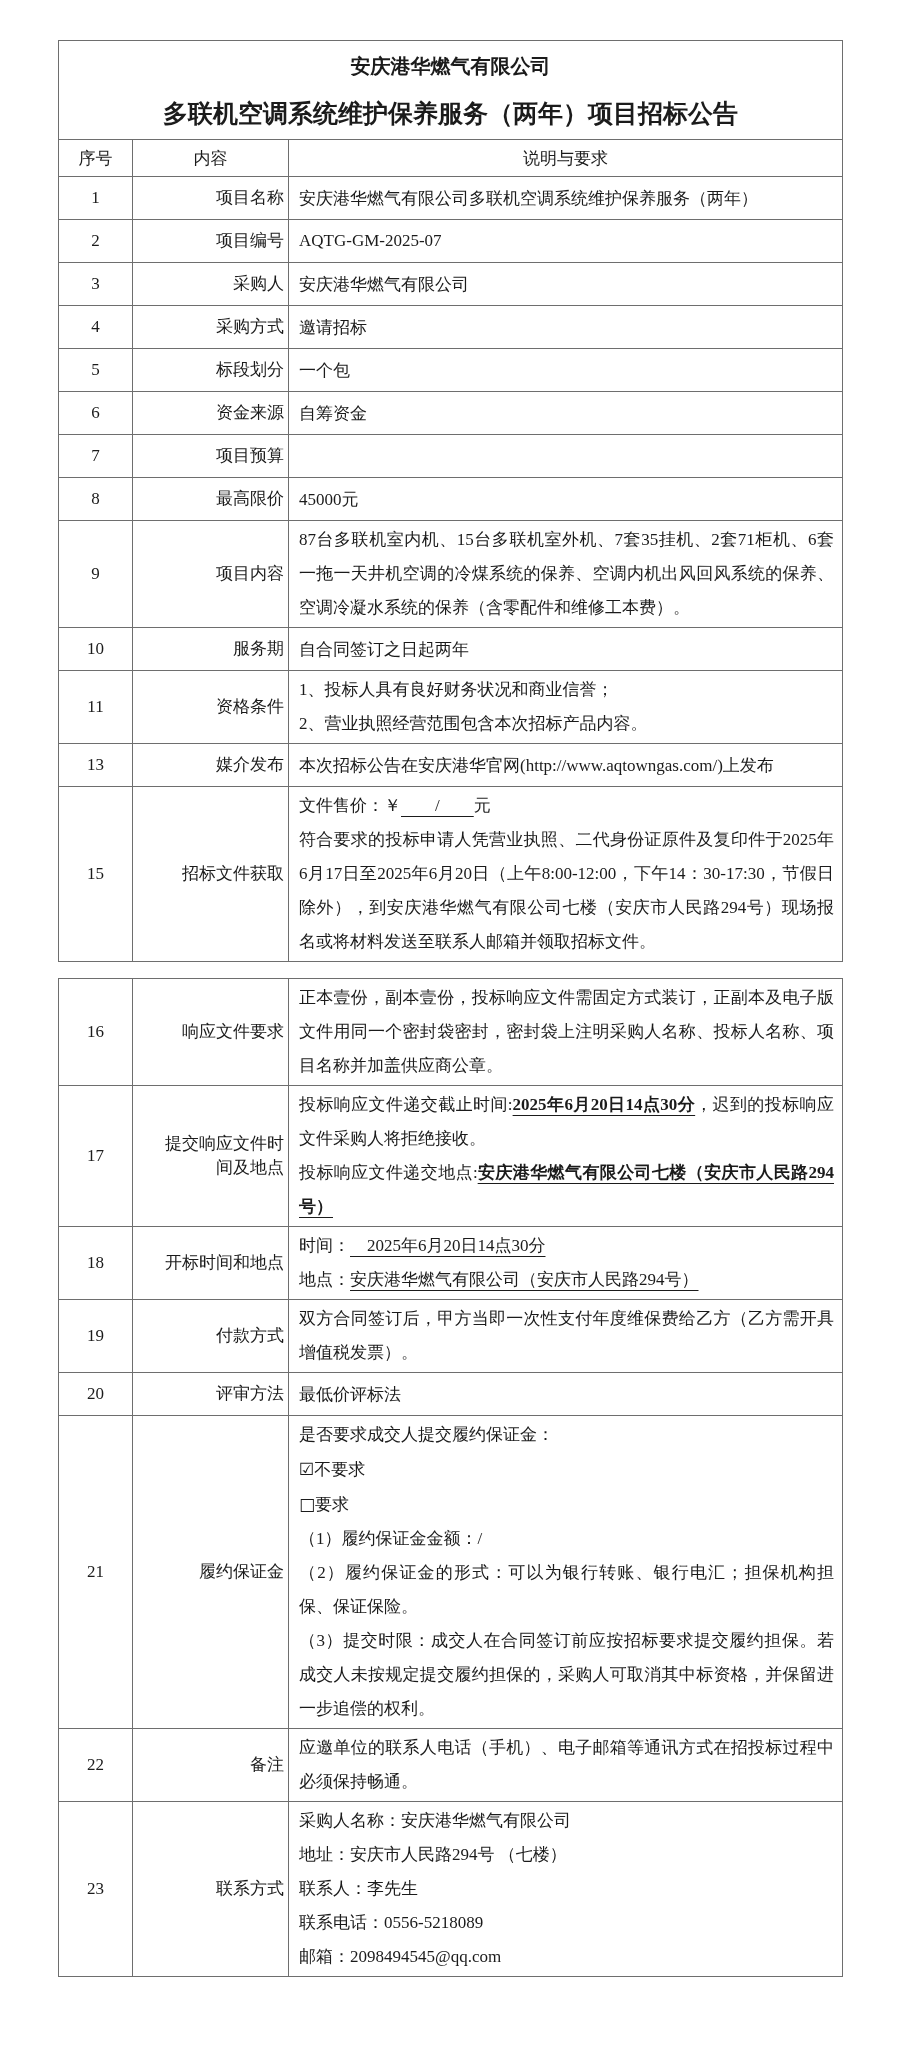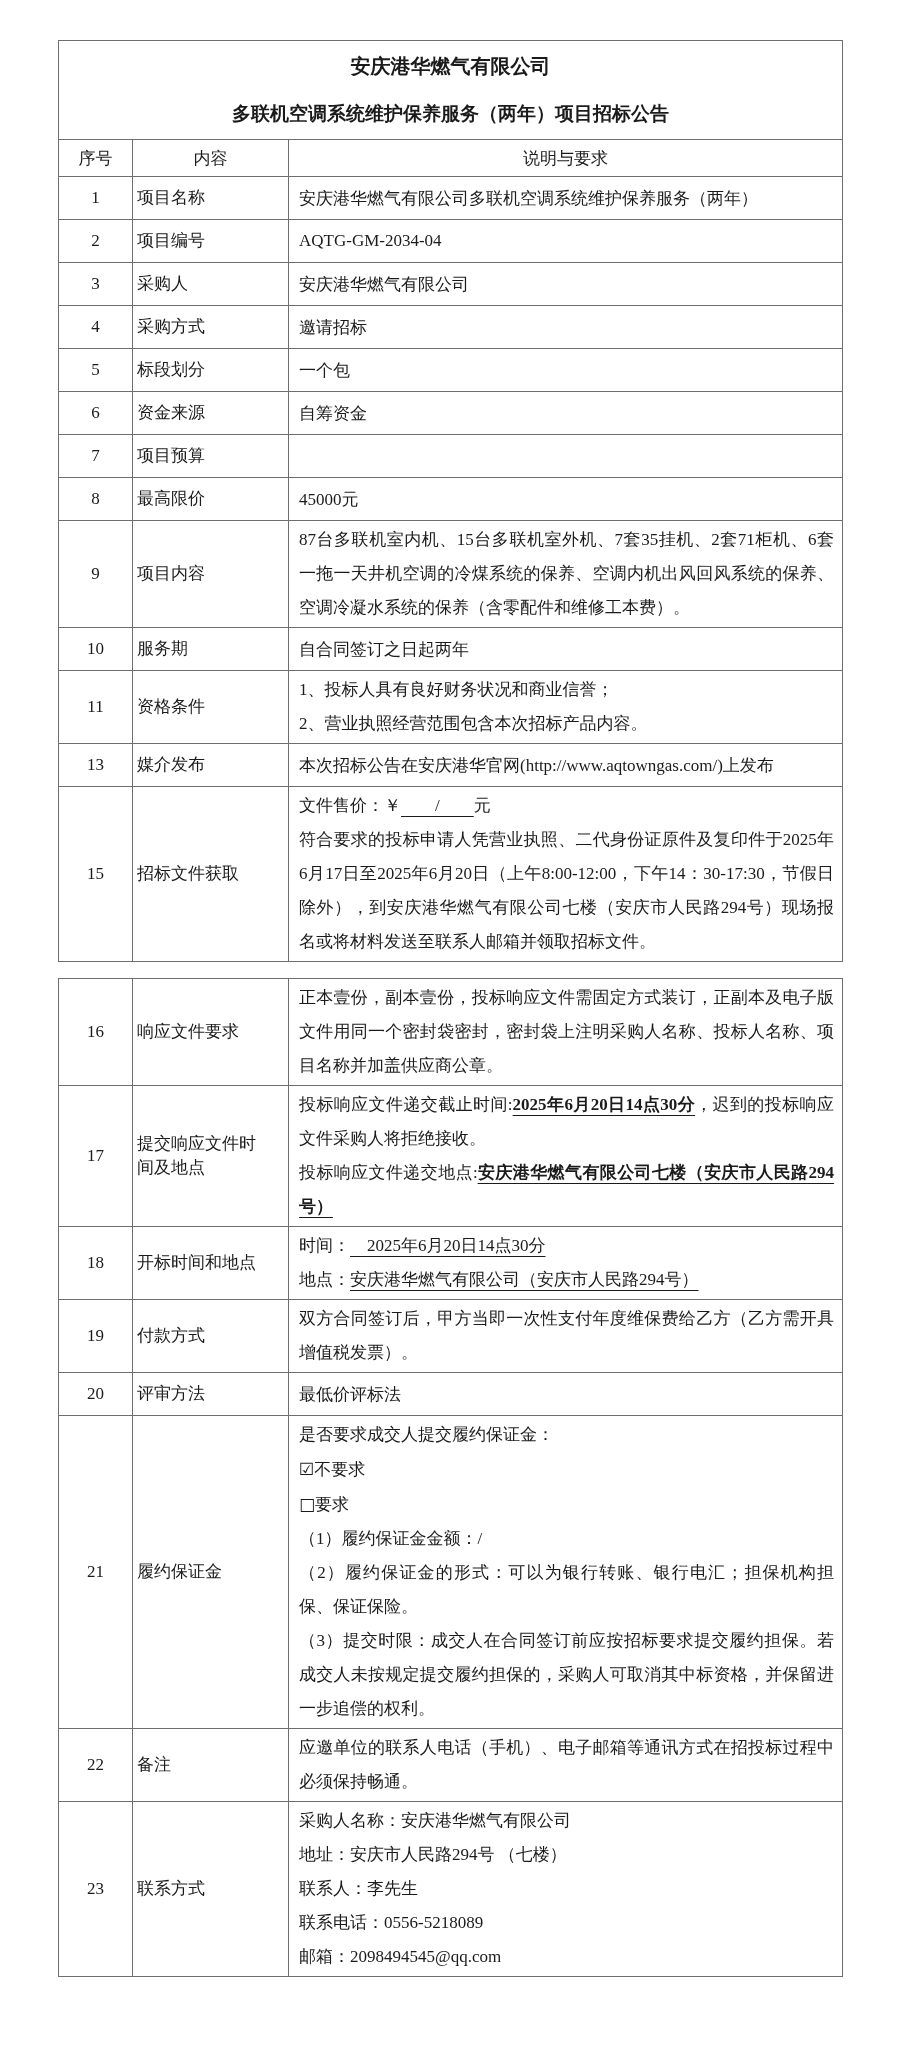--- a/index.html
+++ b/index.html
@@ -21,26 +21,26 @@
     font-size:17px;
     vertical-align:middle;
     word-break:break-all;
   }
   col.c-no    { width:74px; }
   col.c-label { width:156px; }
   col.c-desc  { width:554px; }
 
   td.title-cell { text-align:center; padding:2px 0; }
   .title-line1 { font-size:20px; font-weight:bold; line-height:47px; }
-  .title-line2 { font-size:19px; font-weight:bold; line-height:47px; }
+  .title-line2 { font-size:25px; font-weight:bold; line-height:47px; }
 
   tr.head-row td { height:34px; text-align:center; }
 
   td.no-cell    { text-align:center; }
-  td.label-cell { text-align:left; line-height:24px; padding:2px 4px; }
+  td.label-cell { text-align:right; line-height:24px; padding:2px 4px; }
   td.desc-cell  { padding:2px 8px 2px 10px; text-align:left; }
   td.desc-cell.just { text-align:justify; }
   tr.simple td { height:38px; }
 
   .desc-cell p { margin:0; line-height:34px; }
   .u { text-decoration:underline; text-underline-offset:5px; text-decoration-thickness:1px; }
   .b { font-weight:bold; }
   .cb { font-family:"DejaVu Sans","Liberation Sans",sans-serif; font-size:17px; }
   .tbl-gap { height:16px; }
 </style>
@@ -72,21 +72,21 @@
 
     <tr class="simple">
       <td class="no-cell">1</td>
       <td class="label-cell">项目名称</td>
       <td class="desc-cell">安庆港华燃气有限公司多联机空调系统维护保养服务（两年）</td>
     </tr>
 
     <tr class="simple">
       <td class="no-cell">2</td>
       <td class="label-cell">项目编号</td>
-      <td class="desc-cell">AQTG-GM-2034-04</td>
+      <td class="desc-cell">AQTG-GM-2025-07</td>
     </tr>
 
     <tr class="simple">
       <td class="no-cell">3</td>
       <td class="label-cell">采购人</td>
       <td class="desc-cell">安庆港华燃气有限公司</td>
     </tr>
 
     <tr class="simple">
       <td class="no-cell">4</td>

